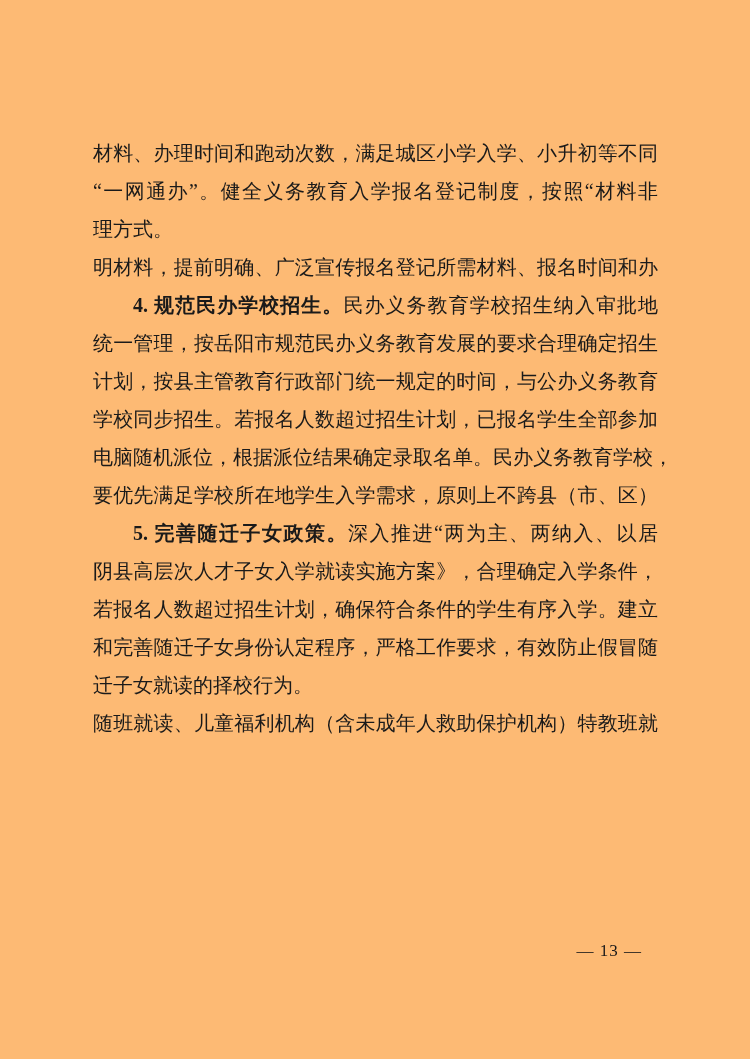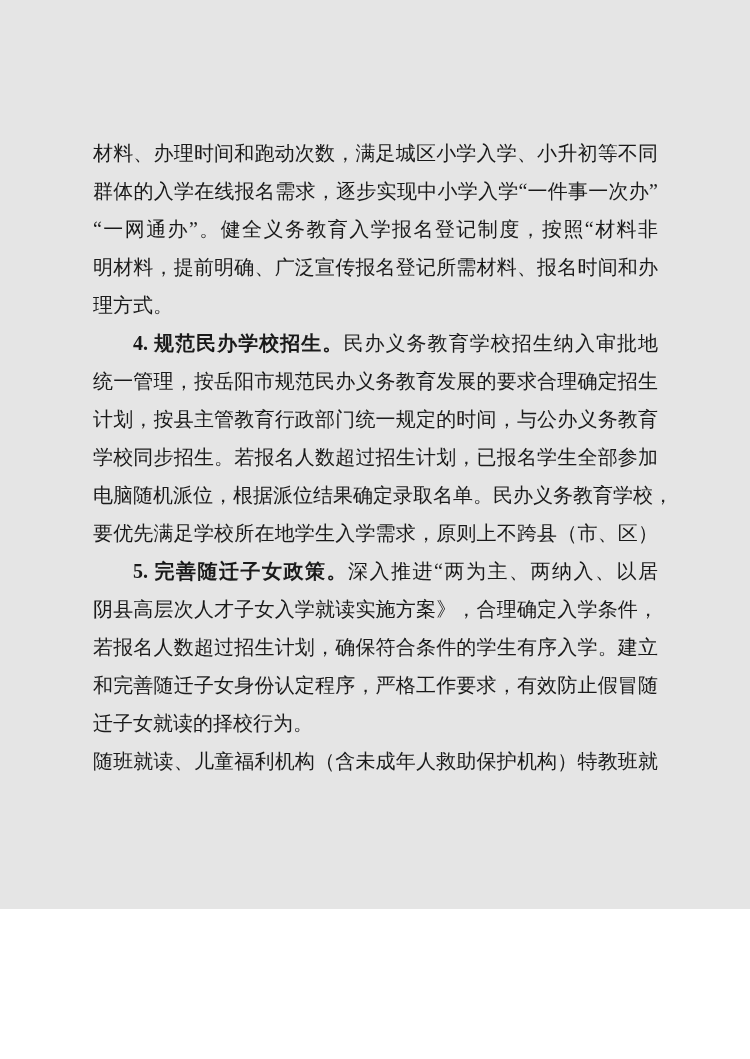--- a/index.html
+++ b/index.html
@@ -3,22 +3,22 @@
 <meta charset="utf-8">
 <style>
   html, body {
     margin: 0;
     padding: 0;
     background: #ffffff;
   }
   .page {
     position: relative;
     width: 750px;
-    height: 909px;
-    background: #e5e5e5;
+    height: 1059px;
+    background: #fdba74;
     overflow: hidden;
     font-family: "Liberation Serif", "DejaVu Serif", serif;
     color: #1a1a1a;
   }
   .content {
     position: absolute;
     left: 93px;
     top: 134px;
     width: 565px;
   }
@@ -47,24 +47,23 @@
     letter-spacing: 1px;
     color: #1a1a1a;
   }
 </style>
 </head>
 <body>
 
 <div class="page">
   <div class="content" id="content">
       <div class="line justify"><span>材料、办理时间和跑动次数，满足城区小学入学、小升初等不同</span></div>
-      <div class="line justify"><span>群体的入学在线报名需求，逐步实现中小学入学“一件事一次办”</span></div>
       <div class="line justify"><span>“一网通办”。健全义务教育入学报名登记制度，按照“材料非</span></div>
+      <div class="line"><span>理方式。</span></div>
       <div class="line justify"><span>明材料，提前明确、广泛宣传报名登记所需材料、报名时间和办</span></div>
-      <div class="line"><span>理方式。</span></div>
       <div class="line justify indent"><span class="bold">4. 规范民办学校招生。</span><span>民办义务教育学校招生纳入审批地</span></div>
       <div class="line justify"><span>统一管理，按岳阳市规范民办义务教育发展的要求合理确定招生</span></div>
       <div class="line justify"><span>计划，按县主管教育行政部门统一规定的时间，与公办义务教育</span></div>
       <div class="line justify"><span>学校同步招生。若报名人数超过招生计划，已报名学生全部参加</span></div>
       <div class="line justify"><span>电脑随机派位，根据派位结果确定录取名单。民办义务教育学校，</span></div>
       <div class="line justify"><span>要优先满足学校所在地学生入学需求，原则上不跨县（市、区）</span></div>
       <div class="line justify indent"><span class="bold">5. 完善随迁子女政策。</span><span>深入推进“两为主、两纳入、以居</span></div>
       <div class="line justify"><span>阴县高层次人才子女入学就读实施方案》，合理确定入学条件，</span></div>
       <div class="line justify"><span>若报名人数超过招生计划，确保符合条件的学生有序入学。建立</span></div>
       <div class="line justify"><span>和完善随迁子女身份认定程序，严格工作要求，有效防止假冒随</span></div>

